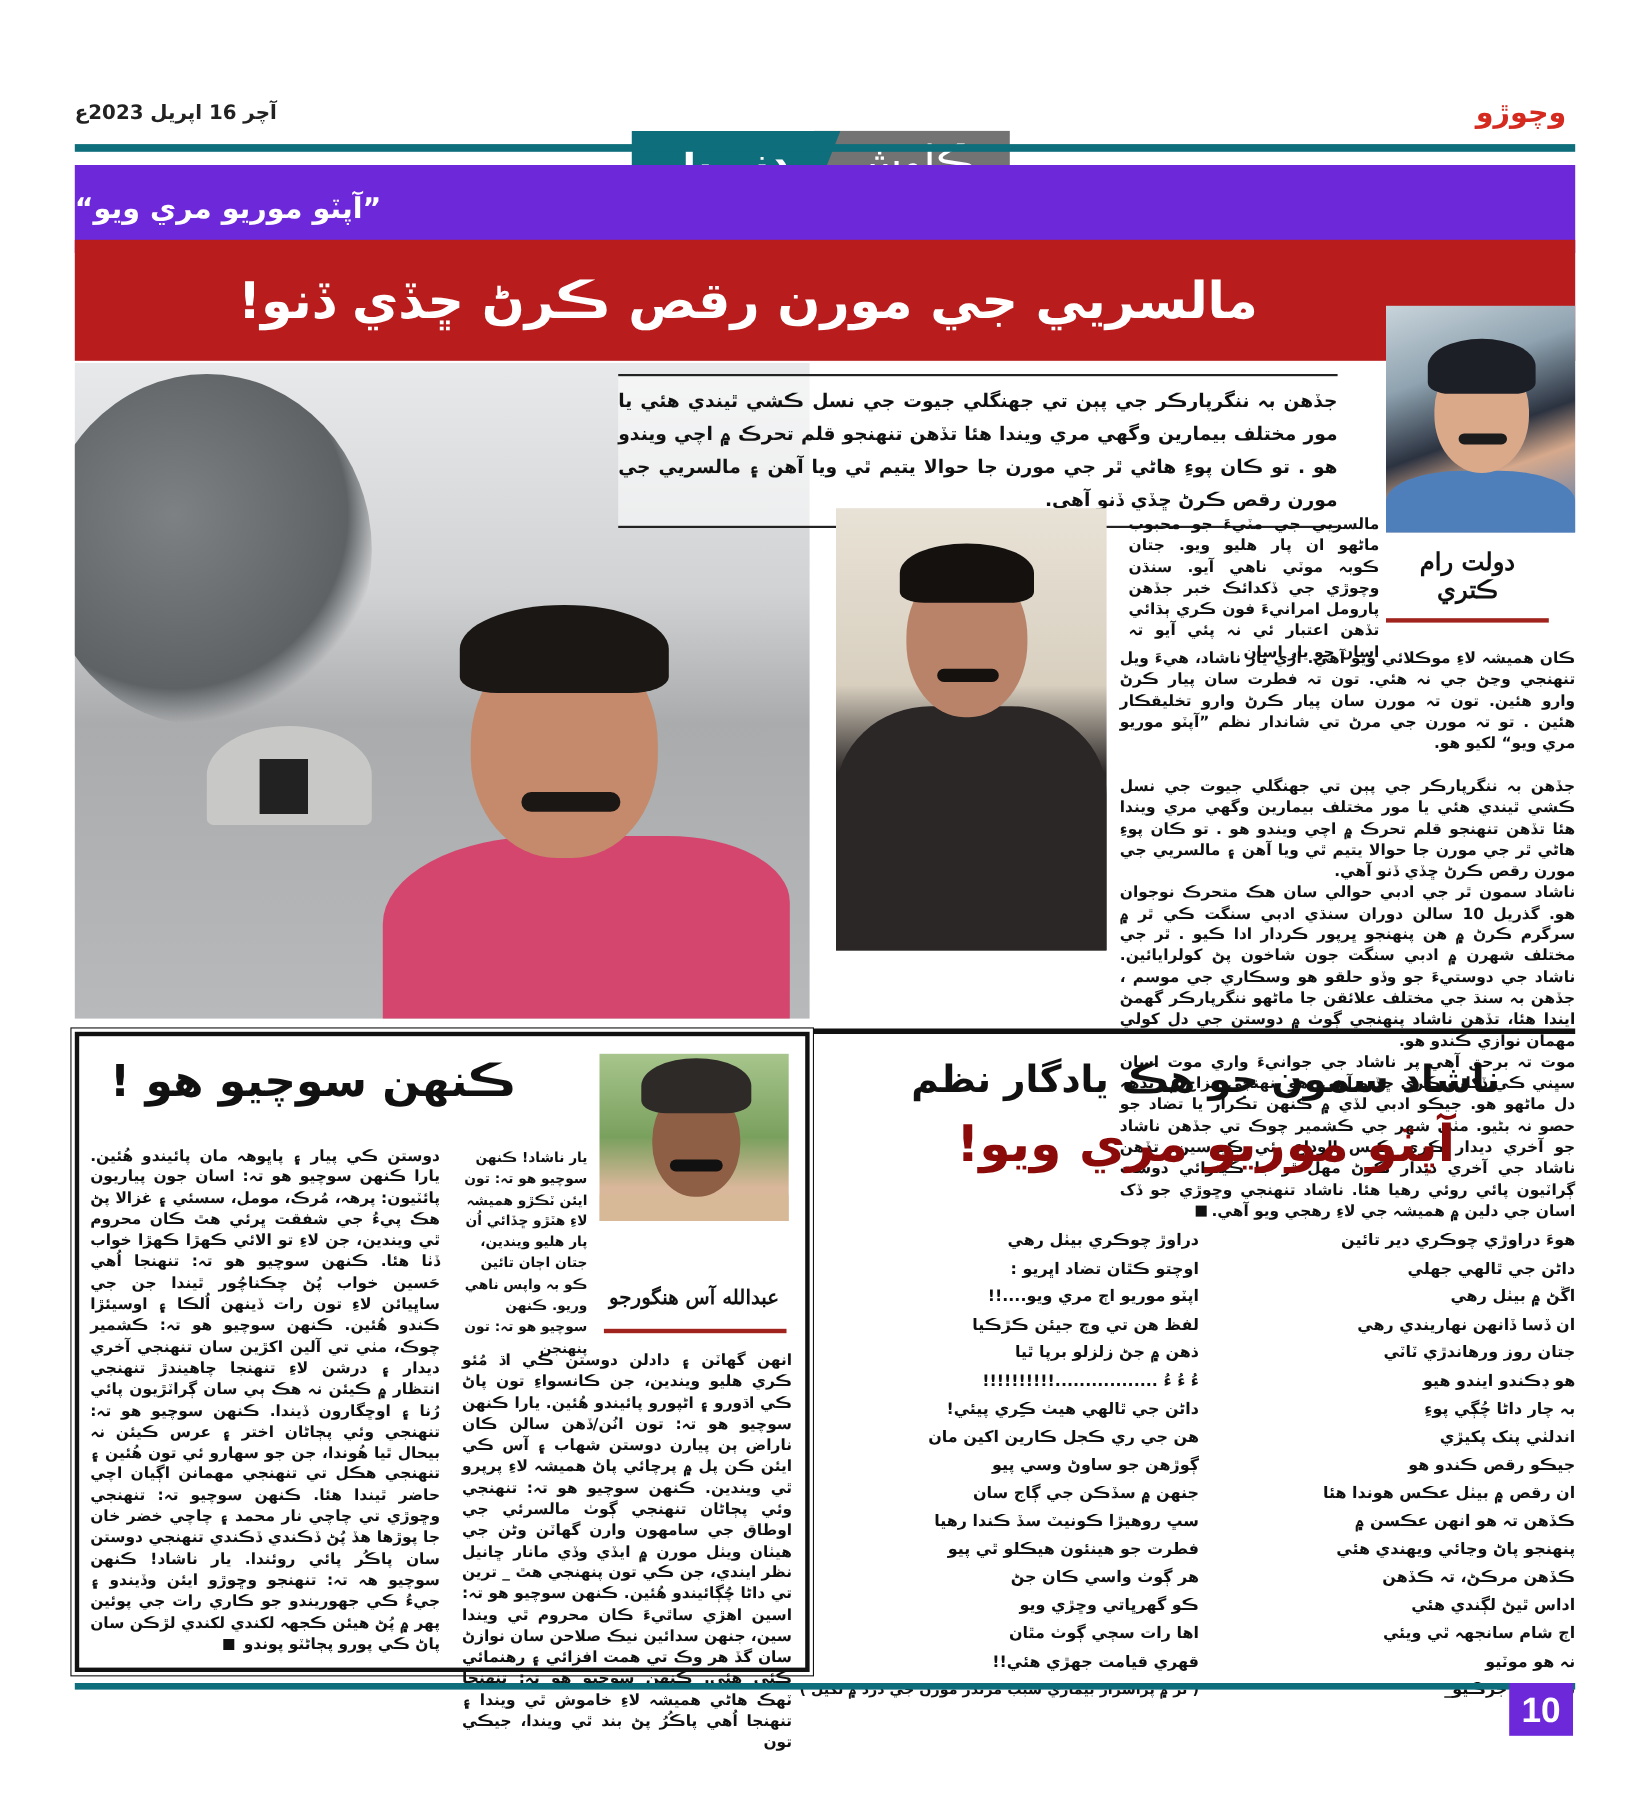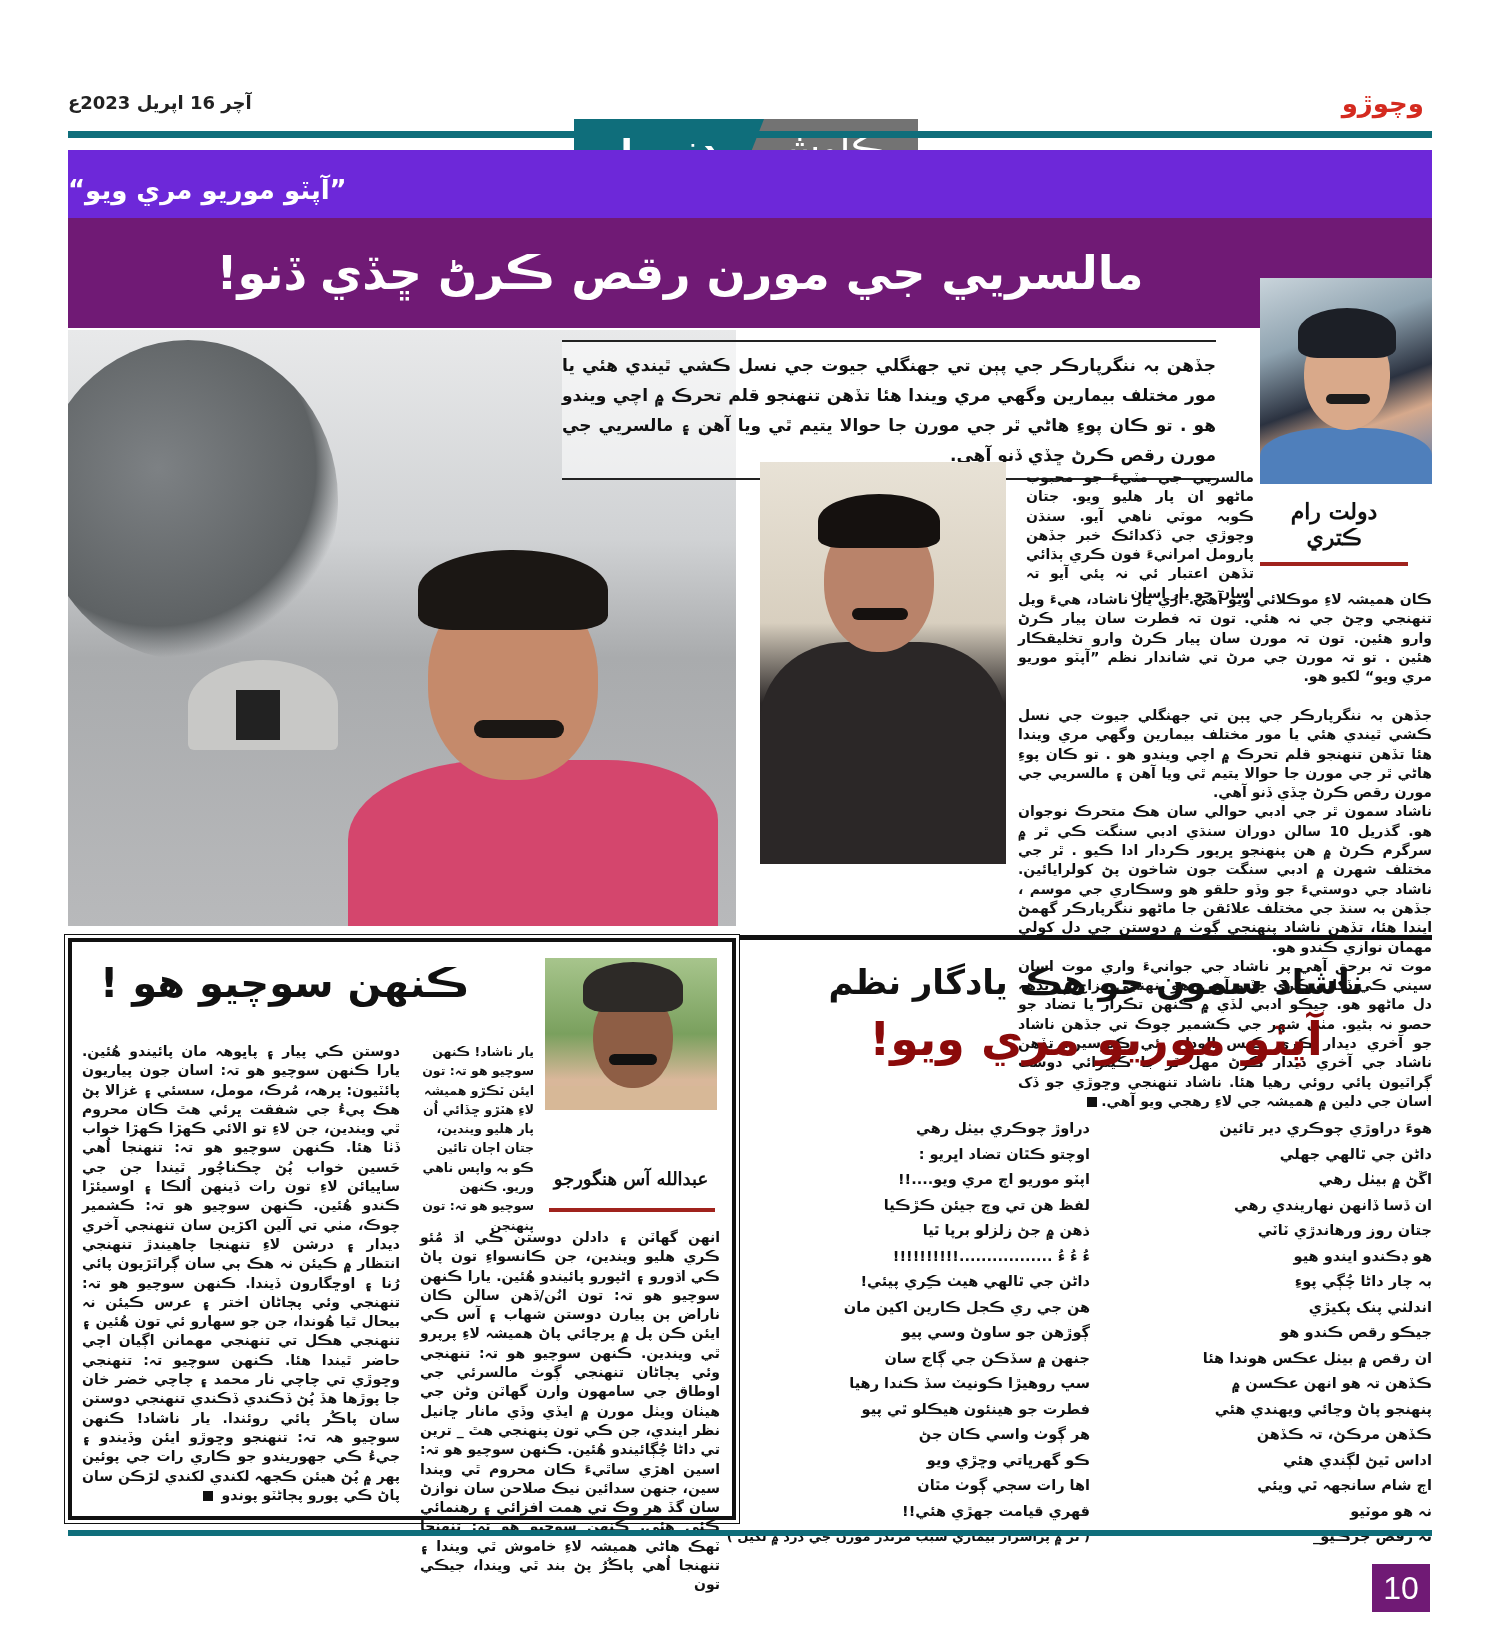--- a/index.html
+++ b/index.html
@@ -12,21 +12,21 @@
   .mast-date { position: absolute; left: 68px; top: 92px; font-size: 18px; font-weight: bold; color: #222; }
   .mast-section { position: absolute; right: 76px; top: 88px; font-size: 26px; font-weight: bold; color: #d42a1f; }
   .mast-logo { position: absolute; left: 574px; top: 82px; width: 344px; height: 58px; display: flex; margin-top: 37px; }
   .logo-dunya { width: 190px; height: 100%; background: #0f6e7b; color: #fff; font-size: 36px; font-weight: bold; display: flex; align-items: center; justify-content: center; clip-path: polygon(0 0, 100% 0, 88% 100%, 0 100%); }
   .logo-kawish { flex: 1; background: #737373; color: #fff; font-size: 40px; font-weight: normal; display: flex; align-items: center; justify-content: center; margin-left: -24px; }
   .mast-rule { position: absolute; left: 68px; top: 131px; width: 1364px; height: 7px; background: #0f6e7b; }
 
   
   .kicker-band { position: absolute; left: 68px; top: 150px; width: 1364px; height: 80px; background: #6d28d9; display: flex; align-items: center; }
   .kicker-text { color: #fff; font-size: 26px; font-weight: bold; }
-  .headline-band { position: absolute; left: 68px; top: 218px; width: 1364px; height: 110px; background: #701a75; display: flex; align-items: center; justify-content: center; }
+  .headline-band { position: absolute; left: 68px; top: 218px; width: 1364px; height: 110px; background: #b91c1c; display: flex; align-items: center; justify-content: center; }
   .headline-text { color: #fff; font-size: 46px; font-weight: bold; letter-spacing: 1px; margin-right: 140px; }
 
   
   .author-top { position: absolute; left: 1260px; top: 278px; width: 148px; }
   .author-photo { width: 172px; height: 206px; background: linear-gradient(160deg, #c9d4db 0%, #8fa3b0 30%, #2b3240 55%, #d6a98c 70%, #4e78b0 100%); position: relative; overflow: hidden; }
   .author-photo .face { position: absolute; left: 44px; top: 48px; width: 86px; height: 104px; border-radius: 45% 45% 50% 50%; background: #d9a98a; }
   .author-photo .hair { position: absolute; left: 38px; top: 30px; width: 98px; height: 50px; border-radius: 50% 50% 20% 20%; background: #1c1f26; }
   .author-photo .body { position: absolute; left: 0; top: 150px; width: 172px; height: 70px; background: #4f7fbb; border-radius: 40% 40% 0 0; }
   .author-photo .stache { position: absolute; left: 66px; top: 116px; width: 44px; height: 10px; background: #1c1c1c; border-radius: 6px; }
   .author-name { text-align: center; font-family: "DejaVu Serif", serif; font-size: 22px; font-weight: bold; margin-top: 14px; }
@@ -80,21 +80,21 @@
   .bp-stache { position: absolute; left: 64px; top: 96px; width: 48px; height: 11px; background: #111; border-radius: 6px; }
   .bp-shirt { position: absolute; left: 0; top: 128px; width: 172px; height: 40px; background: #d7b897; }
   .box-author { position: absolute; left: 545px; top: 1168px; width: 172px; text-align: center; font-family: "DejaVu Serif", serif; font-size: 18px; font-weight: bold; }
   .box-author-rule { position: absolute; left: 549px; top: 1208px; width: 166px; height: 4px; background: #a0231d; }
 
   .box-col-narrow { position: absolute; left: 420px; top: 1042px; width: 114px; font-size: 12.5px; font-weight: bold; line-height: 19.3px; }
   .box-col-mid { position: absolute; left: 420px; top: 1228px; width: 300px; }
   .box-col-left { position: absolute; left: 82px; top: 1042px; width: 318px; }
 
   .bottom-rule { position: absolute; left: 68px; top: 1530px; width: 1364px; height: 6px; background: #0f6e7b; }
-  .page-num { position: absolute; left: 1372px; top: 1564px; width: 58px; height: 48px; background: #701a75; color: #fff; font-size: 32px; font-weight: normal; display: flex; align-items: center; justify-content: center; font-family: "Liberation Sans", sans-serif; }
+  .page-num { position: absolute; left: 1372px; top: 1530px; width: 58px; height: 48px; background: #6d28d9; color: #fff; font-size: 32px; font-weight: bold; display: flex; align-items: center; justify-content: center; font-family: "Liberation Sans", sans-serif; }
 </style>
 </head>
 <body>
 
 <div class="mast">
   <div class="mast-date rtl">آچر 16 اپريل 2023ع</div>
   <div class="mast-logo">
     <div class="logo-dunya rtl">دنـــيا</div>
     <div class="logo-kawish rtl">ڪاوش</div>
   </div>

